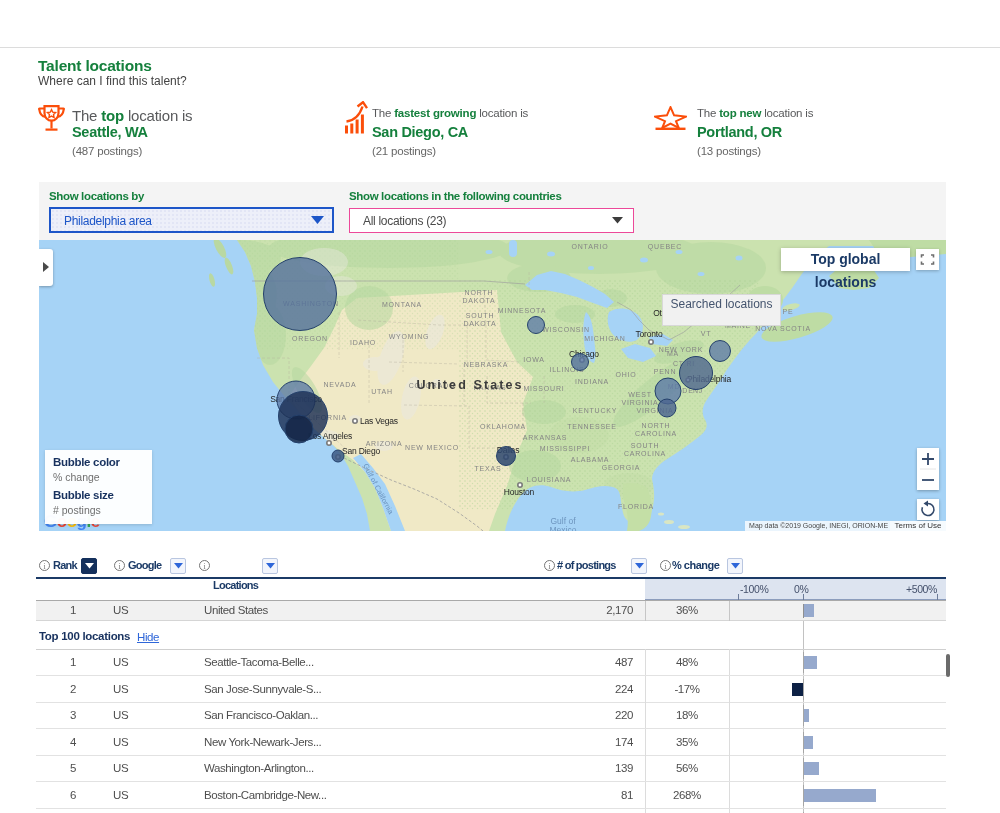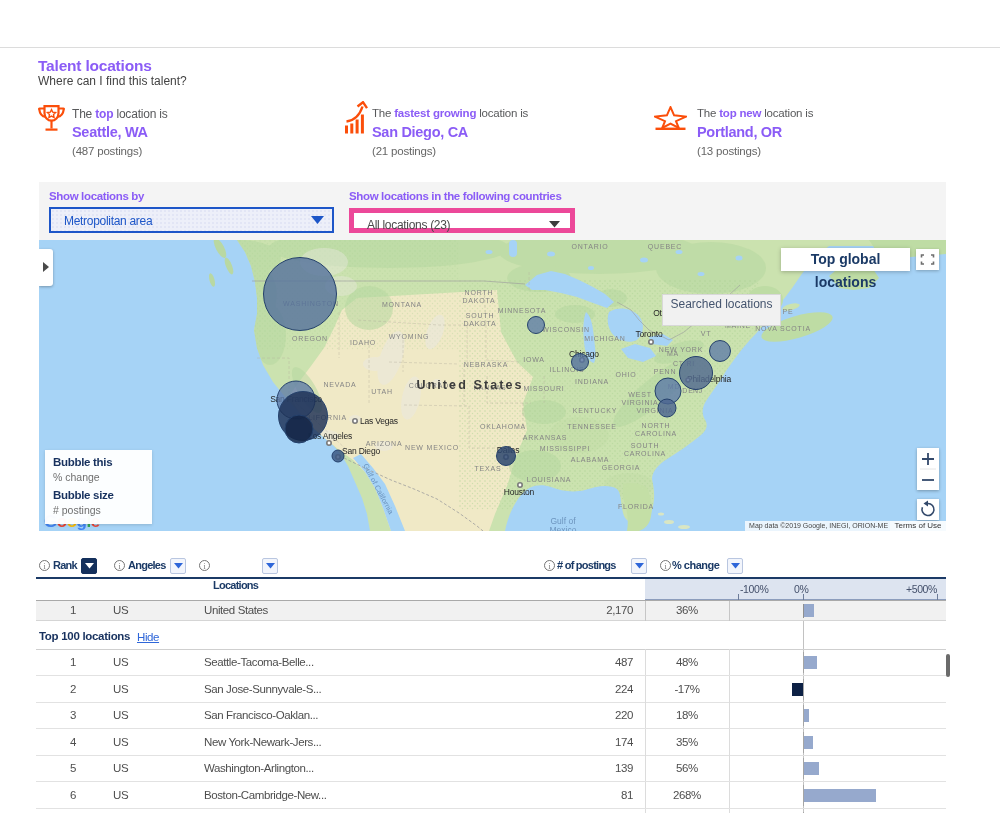--- a/index.html
+++ b/index.html
@@ -1,19 +1,19 @@
 <!DOCTYPE html>
 <html><head>
 <meta charset="utf-8">
 <style>
 * { margin:0; padding:0; box-sizing:border-box; }
 html,body { width:1000px; height:813px; background:#fff; font-family:"Liberation Sans",sans-serif; overflow:hidden; }
 #page { position:relative; width:1000px; height:813px; }
 .abs { position:absolute; }
-.navy { color:#8b5cf6; }
+.navy { color:#15803d; }
 h1 { font-size:21.5px; font-weight:bold; color:#17315e; letter-spacing:1.55px; }
 </style>
 </head>
 <body>
 <div id="page">
 
   <div class="abs" style="left:0; top:47px; width:1000px; height:1px; background:#dcdcdc;"></div>
 
   <div class="abs navy" style="left:38px; top:57px; font-size:15.5px; font-weight:bold; letter-spacing:-0.2px;">Talent locations</div>
   <div class="abs" style="left:38px; top:74px; font-size:12px; color:#434343;">Where can I find this talent?</div>
@@ -21,21 +21,21 @@
   <div class="abs" id="stat1" style="left:38px; top:104px;">
     <svg width="27" height="29" viewBox="0 0 27 29" fill="none" stroke="#fb4e0a" stroke-width="2.2">
       <path d="M6.5 2.2 h14 v7 a7 7.5 0 0 1 -14 0 z"></path>
       <path d="M6.6 4.5 H1.6 a0.4 0.4 0 0 0 -0.4 0.6 c0.5 3.8 2.6 7.4 6.3 7.6"></path>
       <path d="M20.4 4.5 h5 a0.4 0.4 0 0 1 0.4 0.6 c-0.5 3.8 -2.6 7.4 -6.3 7.6"></path>
       <path d="M13.5 17 v7.5"></path>
       <path d="M7.5 25.6 h12"></path>
       <path d="M13.5 5.6 l1.25 2.6 2.85 0.4 -2.05 2 0.5 2.85 -2.55 -1.35 -2.55 1.35 0.5 -2.85 -2.05 -2 2.85 -0.4 z" stroke-width="1.4"></path>
     </svg>
   </div>
-  <div class="abs" style="left:72px; top:107px; font-size:12px; letter-spacing:-0.2px; color:#58595b;">The <b class="navy">top</b> location is</div>
+  <div class="abs" style="left:72px; top:107px; font-size:15px; letter-spacing:-0.2px; color:#58595b;">The <b class="navy">top</b> location is</div>
   <div class="abs navy" style="left:72px; top:124px; font-size:14.5px; font-weight:bold; letter-spacing:-0.3px;">Seattle, WA</div>
   <div class="abs" style="left:72px; top:145px; font-size:11.5px; letter-spacing:-0.2px; color:#666;">(487 postings)</div>
 
   <div class="abs" id="stat2" style="left:345px; top:101px;">
     <svg width="26" height="33" viewBox="0 0 26 33" fill="none" stroke="#fb4e0a">
       <path d="M1.5 24.5 v8" stroke-width="3"></path>
       <path d="M6.8 22.5 v10" stroke-width="3"></path>
       <path d="M12.1 18.5 v14" stroke-width="3"></path>
       <path d="M17.4 13.5 v19" stroke-width="3"></path>
       <path d="M1.5 20.5 c7 -1 13 -5.5 16 -15" stroke-width="2.4"></path>
@@ -52,27 +52,27 @@
       <path d="M1.5 22.8 h30" stroke-width="2.4"></path>
     </svg>
   </div>
   <div class="abs" style="left:697px; top:107px; font-size:11.5px; letter-spacing:-0.2px; color:#58595b;">The <b class="navy">top new</b> location is</div>
   <div class="abs navy" style="left:697px; top:124px; font-size:14.5px; font-weight:bold; letter-spacing:-0.3px;">Portland, OR</div>
   <div class="abs" style="left:697px; top:145px; font-size:11.5px; letter-spacing:-0.2px; color:#666;">(13 postings)</div>
 
   <div class="abs" style="left:39px; top:182px; width:907px; height:58px; background:#f4f4f4;"></div>
   <div class="abs navy" style="left:49px; top:190px; font-size:11.5px; font-weight:bold; letter-spacing:-0.35px;">Show locations by</div>
   <div class="abs" style="left:49px; top:207px; width:285px; height:26px; border:2px solid #1d56c8; background:#edeff9; background-image:radial-gradient(#e2e5f5 0.8px, transparent 0.8px); background-size:4px 4px;">
-    <div style="position:absolute; left:13px; top:5px; font-size:12px; letter-spacing:-0.3px; color:#1d56c8;">Metropolitan area</div>
+    <div style="position:absolute; left:13px; top:5px; font-size:12px; letter-spacing:-0.3px; color:#1d56c8;">Philadelphia area</div>
     <svg style="position:absolute; right:8px; top:7px;" width="13" height="9">
         <path d="M0 0 h13 l-6.5 8 z" fill="#1d56c8"></path>
       </svg>
   </div>
   <div class="abs navy" style="left:349px; top:190px; font-size:11.5px; font-weight:bold; letter-spacing:-0.35px;">Show locations in the following countries</div>
-  <div class="abs" style="left:349px; top:208px; width:226px; height:25px; border:5px solid #ec4899; background:#fff;">
+  <div class="abs" style="left:349px; top:208px; width:285px; height:25px; border:1px solid #ec4899; background:#fff;">
     <div style="position:absolute; left:13px; top:5px; font-size:12px; letter-spacing:-0.3px; color:#4a4a4a;">All locations (23)</div>
     <svg style="position:absolute; right:10px; top:8px;" width="11" height="7">
         <path d="M0 0 h11 l-5.5 6.5 z" fill="#3c3c3c"></path>
       </svg>
   </div>
 
   <div class="abs" id="map" style="left:39px; top:240px; width:907px; height:291px; overflow:hidden;">
     <svg width="907" height="291" viewBox="0 0 907 291" style="display:block;">
       <rect width="907" height="291" fill="#a6d3f6"></rect>
       <pattern id="dotty" width="5" height="5" patternUnits="userSpaceOnUse">
@@ -324,40 +324,40 @@
     <div class="abs" style="left:878px; top:259px; width:22px; height:21px; background:#fff; box-shadow:0 1px 3px rgba(0,0,0,0.3);">
       <svg width="22" height="21" viewBox="0 0 22 21">
           <path d="M11 4.5 a6 6 0 1 1 -5.6 3.8" fill="none" stroke="#33496b" stroke-width="1.6"></path>
           <path d="M11 1.5 l0 6 -4.5 -3z" fill="#33496b"></path>
         </svg>
     </div>
     <div class="abs" style="left:5px; top:272px; font-size:17px; font-weight:bold; letter-spacing:-0.5px;">
       <span style="color:#4285F4">G</span><span style="color:#EA4335">o</span><span style="color:#FBBC05">o</span><span style="color:#4285F4">g</span><span style="color:#34A853">l</span><span style="color:#EA4335">e</span>
     </div>
     <div class="abs" style="left:6px; top:210px; width:107px; height:74px; background:rgba(255,255,255,0.97); box-shadow:0 1px 3px rgba(0,0,0,0.15);">
-      <div style="position:absolute; left:8px; top:6px; font-size:11.5px; font-weight:bold; letter-spacing:-0.3px; color:#17315e;">Bubble this</div>
+      <div style="position:absolute; left:8px; top:6px; font-size:11.5px; font-weight:bold; letter-spacing:-0.3px; color:#17315e;">Bubble color</div>
       <div style="position:absolute; left:8px; top:21px; font-size:10.5px; color:#6f6f6f;">% change</div>
       <div style="position:absolute; left:8px; top:39px; font-size:11.5px; font-weight:bold; letter-spacing:-0.3px; color:#17315e;">Bubble size</div>
       <div style="position:absolute; left:8px; top:54px; font-size:10.5px; color:#6f6f6f;"># postings</div>
     </div>
     <div class="abs" style="left:706px; top:281px; height:10px; width:145px; background:rgba(255,255,255,0.78); font-size:7px; color:#454545; text-align:right; line-height:10px; white-space:nowrap;">Map data ©2019 Google, INEGI, ORION-ME&nbsp;</div>
     <div class="abs" style="left:851px; top:281px; height:10px; width:56px; background:rgba(255,255,255,0.9); font-size:8px; color:#333; text-align:center; line-height:10px;">Terms of Use</div>
   </div>
 
   <div class="abs" id="table" style="left:0; top:531px; width:800px; height:282px; font-size:11.5px; letter-spacing:-0.4px; color:#4e4e4e;">
 
     <div class="abs hinfo" style="left:39px; top:29px;"></div>
     <div class="abs hlab" style="left:53px; top:28px;">Rank</div>
     <div class="abs sbtn sact" style="left:81px; top:27px;">
         <svg width="9" height="6">
           <path d="M0 0 h9 l-4.5 5.5z" fill="#fff"></path>
         </svg>
       </div>
     <div class="abs hinfo" style="left:114px; top:29px;"></div>
-    <div class="abs hlab" style="left:128px; top:28px;">Angeles</div>
+    <div class="abs hlab" style="left:128px; top:28px;">Google</div>
     <div class="abs sbtn" style="left:170px; top:27px;">
         <svg width="9" height="6">
           <path d="M0 0 h9 l-4.5 5.5z" fill="#2e66d9"></path>
         </svg>
       </div>
     <div class="abs hinfo" style="left:199px; top:29px;"></div>
     <div class="abs hlab" style="left:213px; top:28px;margin-top:20px;">Locations</div>
     <div class="abs sbtn" style="left:262px; top:27px;">
         <svg width="9" height="6">
           <path d="M0 0 h9 l-4.5 5.5z" fill="#2e66d9"></path>

